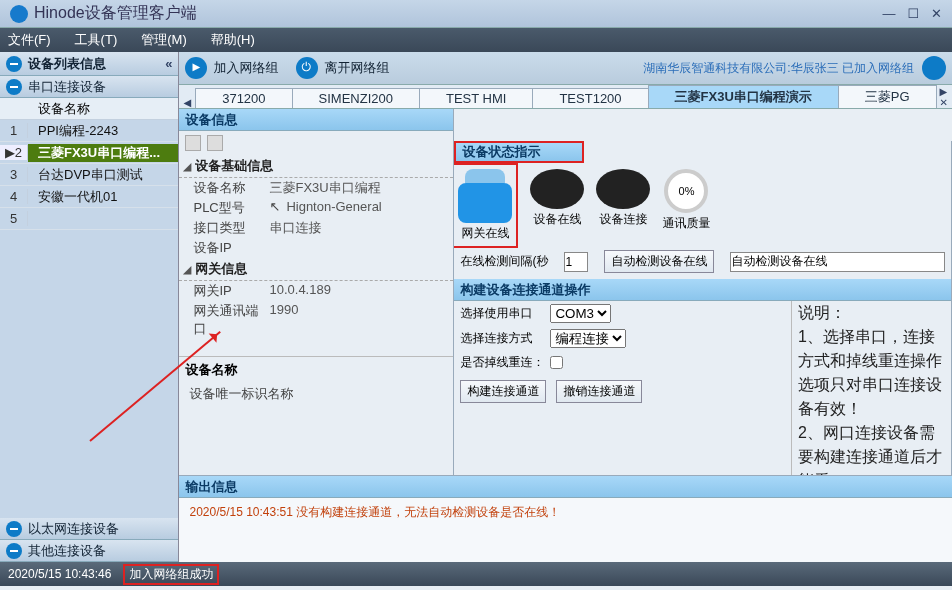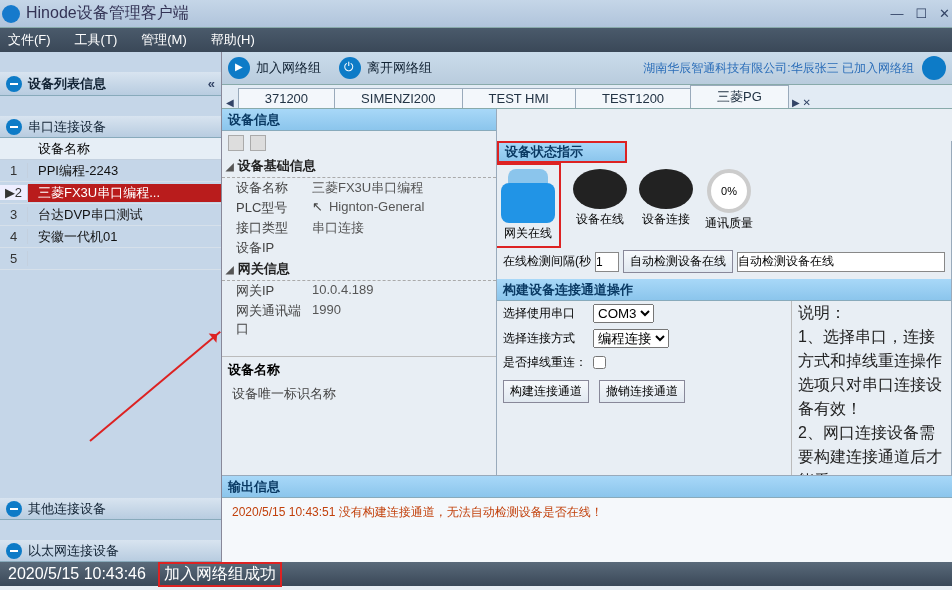--- a/index.html
+++ b/index.html
@@ -1,34 +1,34 @@
 <!DOCTYPE html>
 <html><head>
 <meta charset="utf-8">
 <style>
 * { margin: 0; padding: 0; box-sizing: border-box; font-family: "Microsoft YaHei", sans-serif; }
 body { width: 952px; height: 590px; background: #e8eef4; overflow: hidden; font-size: 13px; }
-.titlebar { height: 28px; background: linear-gradient(#c5d6e8, #b0c4db); display: flex; align-items: center; padding: 0 2px; border-bottom: 1px solid #8aa; }
+.titlebar { height: 28px; background: linear-gradient(#c5d6e8, #b0c4db); display: flex; align-items: center; padding: 0 10px; border-bottom: 1px solid #8aa; }
 .titlebar .logo-icon { width: 18px; height: 18px; border-radius: 50%; background: #167acc; margin-right: 6px; display: inline-block; }
 .titlebar .title { flex: 1; color: #335; font-size: 16px; }
 .winbtns { display: flex; gap: 12px; color: #346; }
 .winbtns span { cursor: pointer; }
 .menubar { height: 24px; background: linear-gradient(#4a5a6b, #3a4858); color: #fff; display: flex; align-items: center; padding: 0 8px; font-size: 13px; }
 .menubar .mi { margin-right: 24px; cursor: pointer; }
 .main { display: flex; height: 510px; }
 .leftpanel { width: 222px; background: #c5d6e8; border-right: 1px solid #889; display: flex; flex-direction: column; }
-.panelhead { height: 24px; background: linear-gradient(#d8e4f0, #b8cce0); border-bottom: 1px solid #8ab; display: flex; align-items: center; padding: 0 6px; font-weight: bold; color: #123; margin-top: 20px; }
+.panelhead { height: 24px; background: linear-gradient(#d8e4f0, #b8cce0); border-bottom: 1px solid #8ab; display: flex; align-items: center; padding: 0 6px; font-weight: bold; color: #123; }
 .panelhead .collapse { margin-left: auto; color: #346; cursor: pointer; }
 .round-icon { width: 16px; height: 16px; border-radius: 50%; background: #0d7bc7; margin-right: 6px; display: inline-block; position: relative; }
 .round-icon::after { content: ""; position: absolute; width: 8px; height: 2px; background: #fff; top: 7px; left: 4px; }
 .devlist-head { height: 22px; background: #e6eef6; padding-left: 38px; display: flex; align-items: center; border-bottom: 1px solid #c3d0df; }
 .devrow { height: 22px; display: flex; align-items: center; border-bottom: 1px solid #d6e0ea; }
 .devrow .num { width: 28px; text-align: center; border-right: 1px solid #c3d0df; color: #333; }
 .devrow .name { flex: 1; padding-left: 10px; color: #111; white-space: nowrap; overflow: hidden; }
-.devrow.sel .name { background: #b91c1c; color: #fff; }
+.devrow.sel .name { background: #4d7c0f; color: #fff; font-weight: bold; }
 .leftspacer { flex: 1; background: #c5d6e8; }
 .rightpanel { flex: 1; display: flex; flex-direction: column; background: #e8eef4; }
 .toolbar { height: 30px; background: linear-gradient(#cadceb, #b9ccdd); display: flex; align-items: center; padding: 16px 6px; border-bottom: 1px solid #8aa; }
 .tbbtn { display: flex; align-items: center; margin-right: 18px; color: #123; cursor: pointer; }
 .circle-icon { width: 22px; height: 22px; border-radius: 50%; background: #0d7bc7; margin-right: 6px; position: relative; }
 .circle-icon.arrow::after { content: "▶"; color: #fff; font-size: 10px; position: absolute; top: 4px; left: 7px; }
 .circle-icon.power::after { content: "⏻"; color: #fff; font-size: 12px; position: absolute; top: 3px; left: 5px; }
 .userinfo { margin-left: auto; color: #2a6db8; font-size: 12px; }
 .avatar { width: 24px; height: 24px; border-radius: 50%; background: #0d7bc7; margin-left: 8px; display: inline-block; vertical-align: middle; }
 .tabs { height: 24px; background: #e2ebf4; display: flex; align-items: end; border-bottom: 1px solid #8aa; overflow: hidden; }
@@ -46,28 +46,28 @@
 .fieldrow { display: flex; padding: 1px 0; color: #444; font-size: 13px; }
 .fieldrow .lab { width: 90px; padding-left: 14px; }
 .fieldrow .val { color: #555; }
 .grouptitle { padding: 2px 4px; color: #222; font-weight: bold; border-bottom: 1px dashed #aaa; display: flex; align-items: center; }
 .grouptitle::before { content: "◢"; font-size: 10px; margin-right: 4px; color: #555; }
 .sicon { text-align: center; font-size: 12px; }
 .sicon .glyph { width: 54px; height: 40px; margin: 0 auto 2px; border-radius: 8px; }
 .glyph.blue { background: #2194e6; }
 .glyph.black { background: #222; border-radius: 50%; }
 .glyph.ring { background: #fff; border: 4px solid #ccc; border-radius: 50%; width: 44px; height: 44px; display: flex; align-items: center; justify-content: center; font-size: 11px; }
-.detectrow { display: flex; align-items: center; padding: 2px 6px; font-size: 12px; gap: 4px; clear: both; }
+.detectrow { display: flex; align-items: center; padding: 2px 6px; font-size: 12px; gap: 16px; clear: both; }
 .detectrow input, .detectrow select { font-size: 12px; height: 20px; border: 1px solid #888; }
 .panelbtn { background: linear-gradient(#f7f9fc,#e0e8f0); border: 1px solid #889; padding: 2px 6px; font-size: 12px; cursor: pointer; }
 .btnrow { display: flex; gap: 10px; padding: 6px; }
 .notebox { font-size: 16px; color: #222; padding: 0 6px; line-height: 1.5; }
 .output { border-top: 1px solid #9ab; }
 .outbody { padding: 6px 10px; background: #f5f8fb; font-size: 12px; color: #c2410c; height: 64px; }
-.statusbar { height: 24px; background: linear-gradient(#5a6a7a,#3a4858); color: #fff; display: flex; align-items: center; padding: 0 8px; font-size: 16px; }
+.statusbar { height: 24px; background: linear-gradient(#5a6a7a,#3a4858); color: #fff; display: flex; align-items: center; padding: 0 8px; font-size: 12px; }
 .redbox-thin { border: 2px solid #d22; padding: 0 4px; margin-left: 12px; }
 .redarrow { position: absolute; width: 170px; height: 2px; background: #d22; transform: rotate(-40deg); transform-origin: left; top: 440px; left: 90px; z-index: 50; }
 .redarrow::after { content: ""; position: absolute; right: -2px; top: -5px; border: 6px solid transparent; border-left-color: #d22; }
 .bluecap { width: 40px; height: 14px; background: #8bc5ec; border-radius: 8px 8px 0 0; margin: 0 auto; }
 .statusrow { display: flex; padding: 6px 4px; gap: 12px; }
 .formrow { display: flex; align-items: center; padding: 3px 6px; font-size: 12px; }
 .formrow .flab { width: 90px; }
 </style>
 </head>
 <body>
@@ -118,25 +118,25 @@
     <div class="devrow">
         <span class="num">4</span>
         <span class="name">安徽一代机01</span>
       </div>
     <div class="devrow">
         <span class="num">5</span>
       </div>
     <div class="leftspacer"></div>
     <div class="panelhead" style="height:22px;font-weight:normal">
       <span class="round-icon"></span>
+      <span>以太网连接设备</span>
+    </div>
+    <div class="panelhead" style="height:22px;font-weight:normal">
+      <span class="round-icon"></span>
       <span>其他连接设备</span>
-    </div>
-    <div class="panelhead" style="height:22px;font-weight:normal">
-      <span class="round-icon"></span>
-      <span>以太网连接设备</span>
     </div>
   </div>
 
   <div class="rightpanel">
     <div class="toolbar">
       <div class="tbbtn">
           <span class="circle-icon arrow"></span>
           <span>加入网络组</span>
         </div>
       <div class="tbbtn">
@@ -146,20 +146,21 @@
       <span class="userinfo">湖南华辰智通科技有限公司:华辰张三  已加入网络组</span>
       <span class="avatar"></span>
     </div>
 
     <div class="tabs">
       <span class="tabnav">◀</span>
       <div class="tab">371200</div>
       <div class="tab">SIMENZI200</div>
       <div class="tab">TEST HMI</div>
       <div class="tab">TEST1200</div>
+      <div class="tab active">三菱FX3U串口编程演示</div>
       <div class="tab">三菱PG</div>
       <span class="tabnav">▶ ✕</span>
     </div>
 
     <div class="content">
       <div class="col colA">
         <div class="sechdr">设备信息</div>
         <div class="toolbar2">
           <span class="tinyicon"></span>
           <span class="tinyicon"></span>

